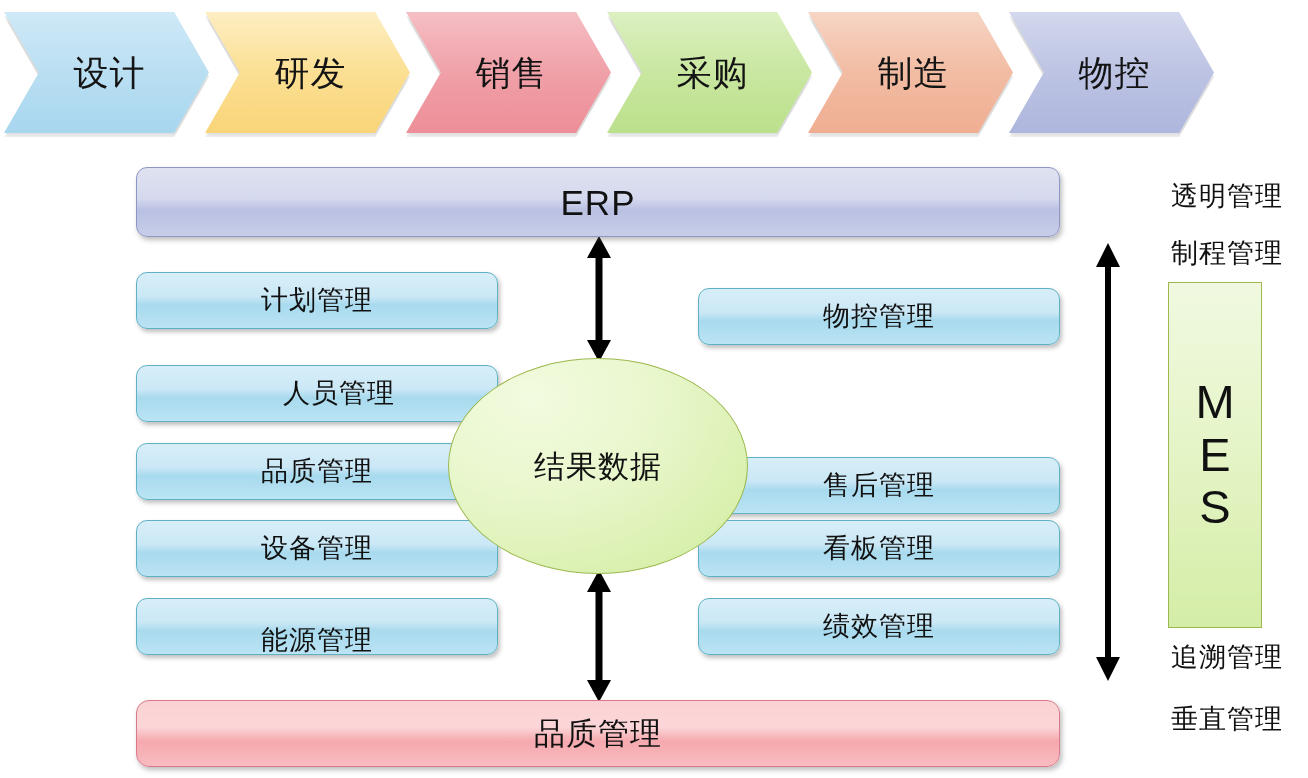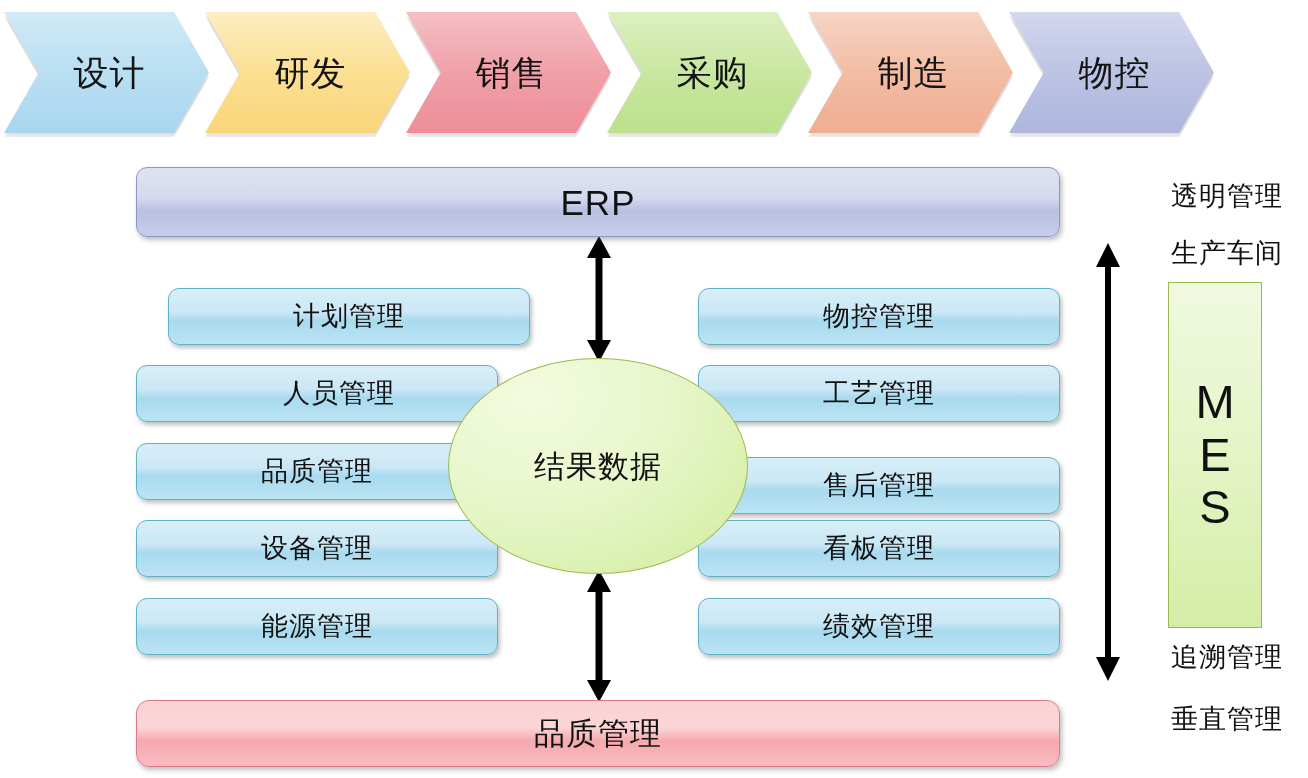--- a/index.html
+++ b/index.html
@@ -208,41 +208,38 @@
     </div>
     <div class="chevron" style="left:1009px; width:205px; background:linear-gradient(to bottom, #d3d8ed 0%, #bcc3e3 50%, #aeb6dd 100%); border:0;">
       <span class="chev-label">物控</span>
     </div>
   </div>
 
   <div id="erp-bar">
     <span>ERP</span>
   </div>
 
-  <div class="modbox" style="left:136px; top:288px; width:362px;margin-left:32px;">
+  <div class="modbox" style="left:136px; top:272px; width:362px;">
     <span>计划管理</span>
   </div>
   <div class="modbox" style="left:136px; top:365px; width:362px;padding-left:44px;">
     <span>人员管理</span>
   </div>
   <div class="modbox" style="left:136px; top:443px; width:362px;">
     <span>品质管理</span>
   </div>
   <div class="modbox" style="left:136px; top:520px; width:362px;">
     <span>设备管理</span>
   </div>
-  <div class="modbox" style="left:136px; top:598px; width:362px;">
+  <div class="modbox" style="left:136px; top:598px; width:362px;align-items:flex-end;">
     <span>能源管理</span>
   </div>
 
   <div class="modbox" style="left:698px; top:288px; width:362px;">
     <span>物控管理</span>
-  </div>
-  <div class="modbox" style="left:698px; top:365px; width:362px;">
-    <span>工艺管理</span>
   </div>
   <div class="modbox" style="left:698px; top:443px; width:362px;margin-top:14px;">
     <span>售后管理</span>
   </div>
   <div class="modbox" style="left:698px; top:520px; width:362px;">
     <span>看板管理</span>
   </div>
   <div class="modbox" style="left:698px; top:598px; width:362px;">
     <span>绩效管理</span>
   </div>
@@ -281,17 +278,17 @@
 
   <div id="mes-box">
     <div class="mes-letters">
       <div>M</div>
       <div>E</div>
       <div>S</div>
     </div>
   </div>
 
   <div class="side-label" style="top:183px;">透明管理</div>
-  <div class="side-label" style="top:240px;">生产车间</div>
+  <div class="side-label" style="top:240px;">制程管理</div>
   <div class="side-label" style="top:644px;">追溯管理</div>
   <div class="side-label" style="top:706px;">垂直管理</div>
 
 </div>
 
 </body></html>

